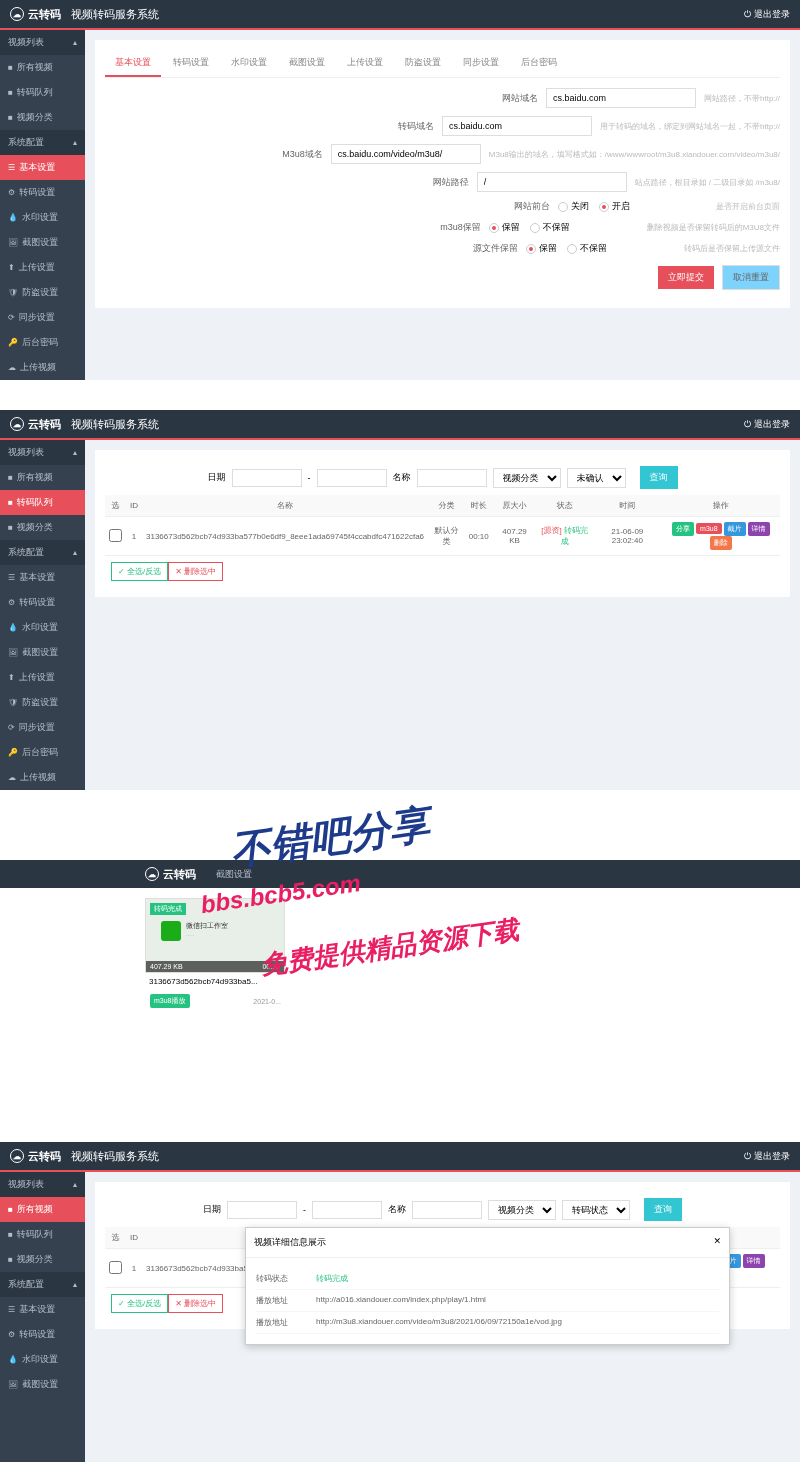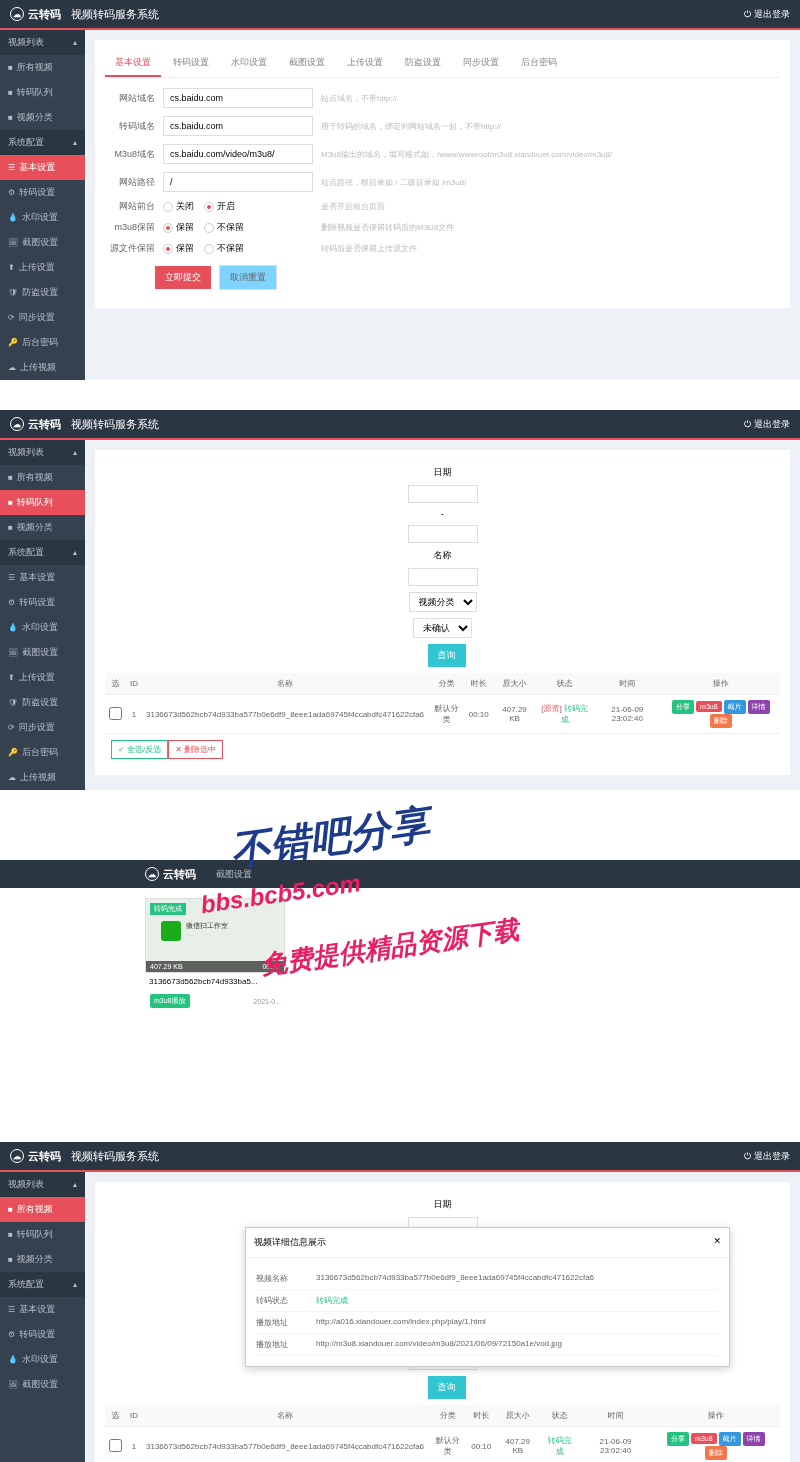--- a/index.html
+++ b/index.html
@@ -12,33 +12,33 @@
 .layout { display: flex; min-height: 240px; }
 .sidebar { width: 85px; background: #364150; color: #b4bcc8; flex-shrink: 0; }
 .sidebar-group { background: #2b3643; padding: 6px 8px; font-size: 9px; display: flex; align-items: center; justify-content: space-between; cursor: pointer; }
 .sidebar-item { padding: 6px 8px; font-size: 9px; display: flex; align-items: center; gap: 4px; cursor: pointer; }
 .sidebar-item.active { background: #e7505a; color: #fff; }
 .content { flex: 1; background: #eef1f5; padding: 10px; position: relative; }
 .card { background: #fff; padding: 10px; }
 .tabs { display: flex; border-bottom: 1px solid #eee; margin-bottom: 10px; gap: 2px; }
 .tab { padding: 6px 10px; font-size: 9px; color: #888; cursor: pointer; }
 .tab.active { color: #e7505a; border-bottom: 2px solid #e7505a; }
-.form-row { display: flex; align-items: center; margin-bottom: 8px; font-size: 9px; }
+.form-row { display: flex; align-items: center; margin-bottom: 8px; font-size: 9px; justify-content: flex-end; }
 .form-label { width: 50px; text-align: right; color: #666; flex-shrink: 0; }
 .form-input { margin: 0 8px; padding: 4px 6px; border: 1px solid #ddd; font-size: 9px; width: 150px; }
 .form-hint { color: #bbb; font-size: 8px; }
 .radio-group { display: flex; gap: 10px; margin: 0 8px; width: 150px; }
 .radio-item { display: flex; align-items: center; gap: 3px; }
 .radio { width: 10px; height: 10px; border: 1px solid #ccc; border-radius: 50%; display: inline-flex; align-items: center; justify-content: center; }
 .radio.checked::after { content: ''; width: 4px; height: 4px; background: #e7505a; border-radius: 50%; }
 .btn { padding: 5px 10px; font-size: 9px; border: none; cursor: pointer; }
 .btn-primary { background: #e7505a; color: #fff; }
 .btn-default { background: #7dd3fc; border: 1px solid #ddd; color: #666; }
 .btn-green { background: #32c5d2; color: #fff; margin-left: 8px; }
-.filter-bar { display: flex; align-items: center; gap: 6px; padding: 6px; font-size: 9px; justify-content: center; flex-wrap: wrap; flex-direction: column; }
+.filter-bar { display: flex; align-items: center; gap: 6px; padding: 6px; font-size: 9px; justify-content: center; flex-wrap: wrap; }
 .filter-input { padding: 3px 5px; border: 1px solid #ddd; font-size: 9px; width: 70px; }
 .select { padding: 3px 5px; border: 1px solid #ddd; font-size: 9px; background: #fff; }
 table { width: 100%; border-collapse: collapse; font-size: 8px; }
 th, td { padding: 5px 4px; text-align: center; border-bottom: 1px solid #eee; color: #666; }
 th { background: #f9f9f9; font-weight: normal; }
 .badge { display: inline-block; padding: 2px 4px; font-size: 7px; color: #fff; border-radius: 2px; margin: 0 1px; }
 .bg-green { background: #26c281; }
 .bg-red { background: #e7505a; }
 .bg-blue { background: #3598dc; }
 .bg-orange { background: #f2784b; }
@@ -152,21 +152,21 @@
             <div class="tab">截图设置</div>
             <div class="tab">上传设置</div>
             <div class="tab">防盗设置</div>
             <div class="tab">同步设置</div>
             <div class="tab">后台密码</div>
           </div>
         <div id="form1">
             <div class="form-row">
               <span class="form-label">网站域名</span>
               <input class="form-input" value="cs.baidu.com" style="">
-              <span class="form-hint">站点域名，不带http://</span>
+              <span class="form-hint">网站路径，不带http://</span>
             </div>
             <div class="form-row">
               <span class="form-label">转码域名</span>
               <input class="form-input" value="cs.baidu.com" style="">
               <span class="form-hint">用于转码的域名，绑定到网站域名一起，不带http://</span>
             </div>
             <div class="form-row">
               <span class="form-label">M3u8域名</span>
               <input class="form-input" value="cs.baidu.com/video/m3u8/" style="">
               <span class="form-hint">M3u8输出的域名，填写格式如：/www/wwwroot/m3u8.xiandouer.com/video/m3u8/</span>
@@ -468,24 +468,20 @@
           <button class="small-btn red">✕ <span>删除选中</span></button>
         </div>
       </div>
       <div class="modal">
         <div class="modal-header">
           <span>视频详细信息展示</span>
           <span style="cursor:pointer">✕</span>
         </div>
         <div class="modal-body" id="modal-body">
             <div class="modal-row">
-              <span class="modal-label">视频名称</span>
-              <span class="modal-value" style="">3136673d562bcb74d933ba577b0e6df9_8eee1ada69745f4ccabdfc471622cfa6</span>
-            </div>
-            <div class="modal-row">
               <span class="modal-label">转码状态</span>
               <span class="modal-value" style="color:#26c281">转码完成</span>
             </div>
             <div class="modal-row">
               <span class="modal-label">播放地址</span>
               <span class="modal-value" style="">http://a016.xiandouer.com/index.php/play/1.html</span>
             </div>
             <div class="modal-row">
               <span class="modal-label">播放地址</span>
               <span class="modal-value" style="">http://m3u8.xiandouer.com/video/m3u8/2021/06/09/72150a1e/vod.jpg</span>

